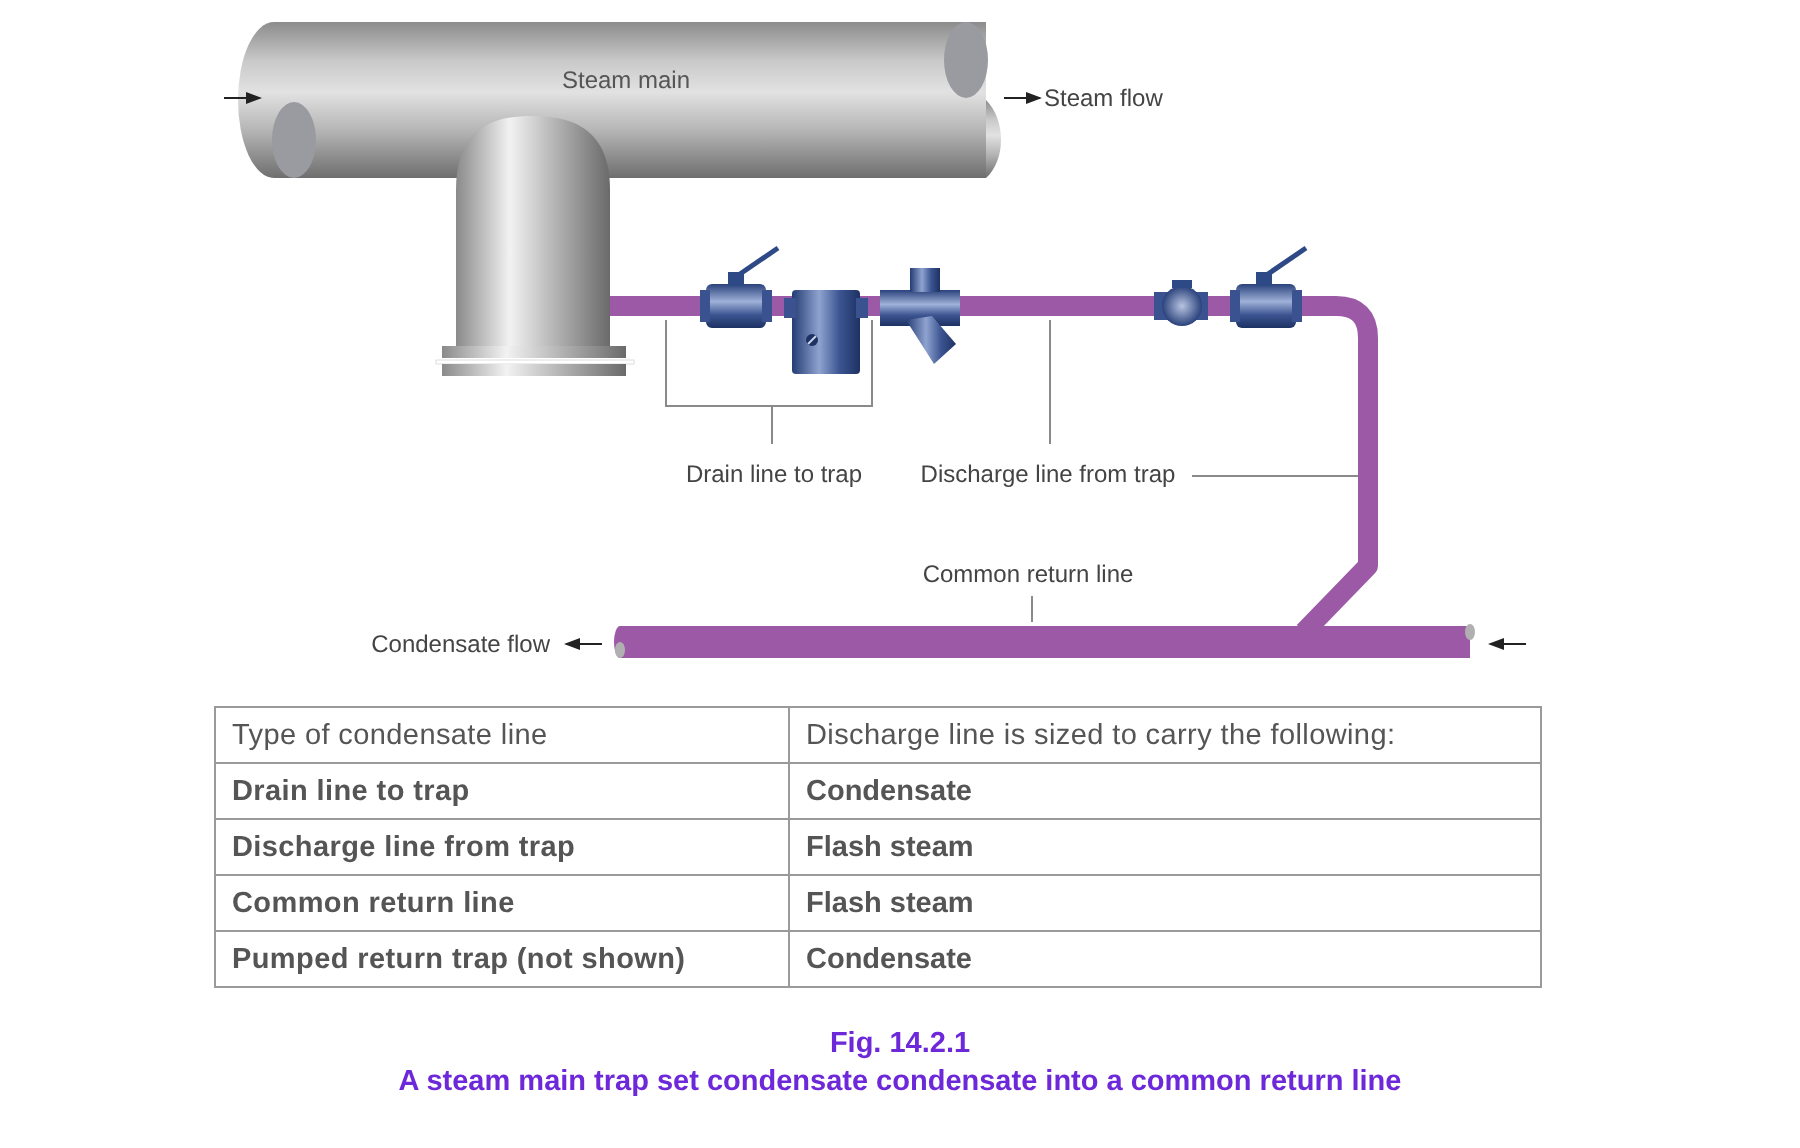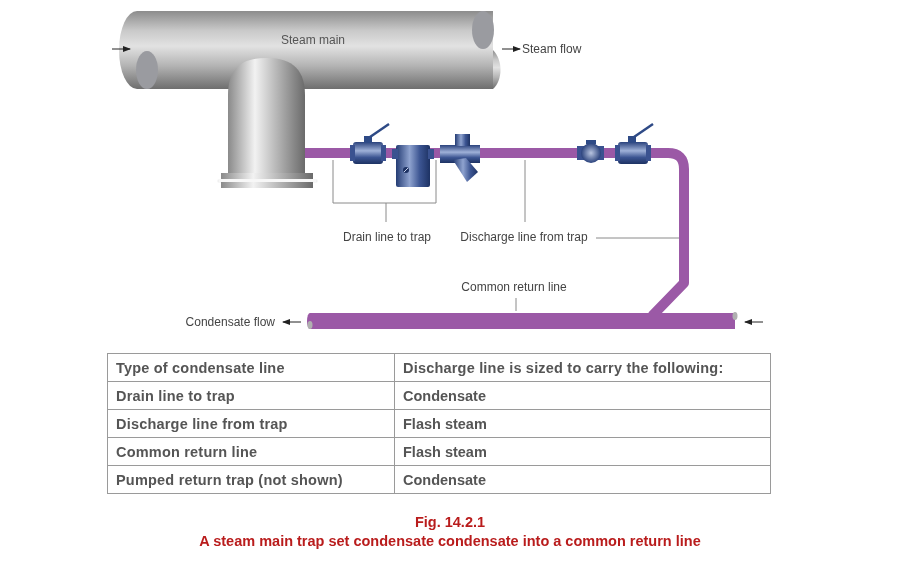--- a/index.html
+++ b/index.html
@@ -10,24 +10,24 @@
     .lbl-main { font-family: "Liberation Sans", sans-serif; font-size: 12px; fill: #555; }
     table.ctable {
       position: absolute; left: 107px; top: 353px; width: 664px;
       border-collapse: collapse; font-size: 14.5px;
     }
     table.ctable td, table.ctable th {
       border: 1px solid #9a9a9a; height: 27px; padding: 0 8px;
       text-align: left; vertical-align: middle; color: #555;
     }
     table.ctable td.c1 { width: 270px; font-weight: bold; letter-spacing: 0.2px; }
-    table.ctable th { font-weight: bold; letter-spacing: 0.2px; }
+    table.ctable th { font-weight: normal; letter-spacing: 0.2px; }
     table.ctable td.c2 { font-weight: bold; }
     .caption { position: absolute; left: 0; width: 900px; text-align: center;
-               font-weight: bold; font-size: 14.5px; color: #b91c1c; }
+               font-weight: bold; font-size: 14.5px; color: #6d28d9; }
     .cap1 { top: 514px; }
     .cap2 { top: 533px; }
   </style>
 </head>
 <body>
 
 <svg id="diagram" viewBox="0 0 900 345" xmlns="http://www.w3.org/2000/svg">
   <defs>
     <linearGradient id="mainGrad" x1="0" y1="0" x2="0" y2="1">
       <stop offset="0" stop-color="#8c8c8c"></stop>

